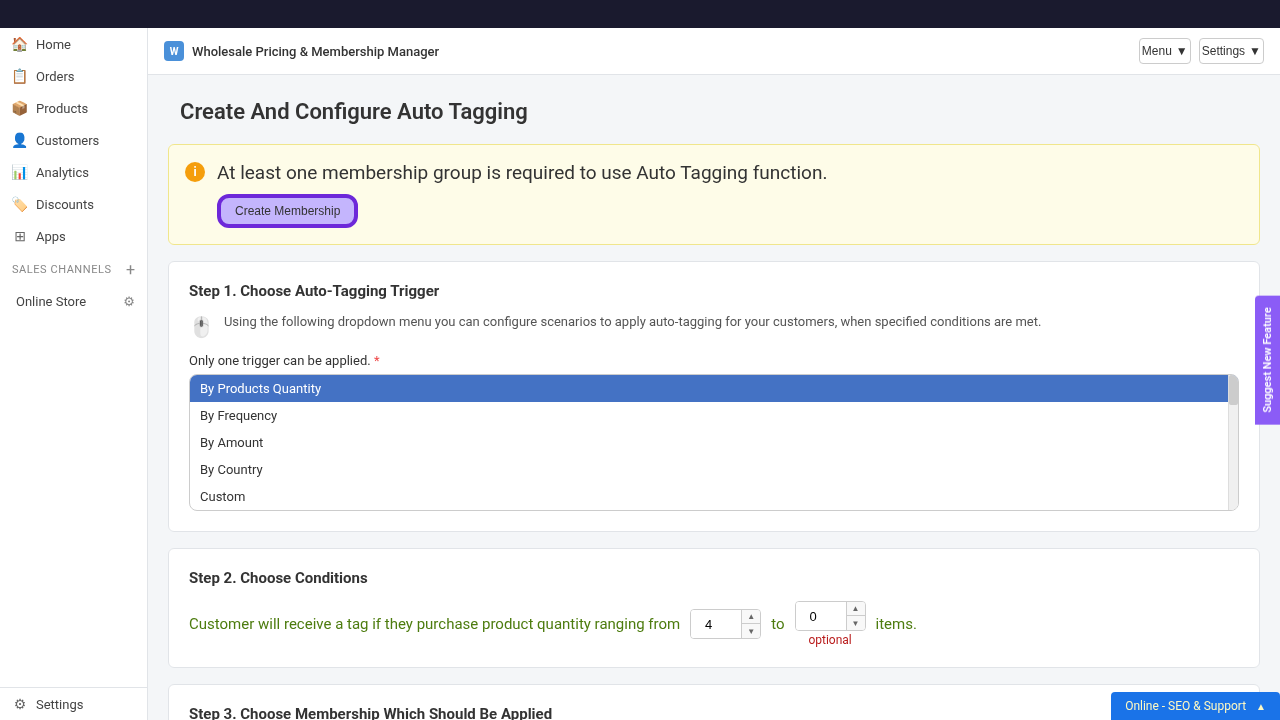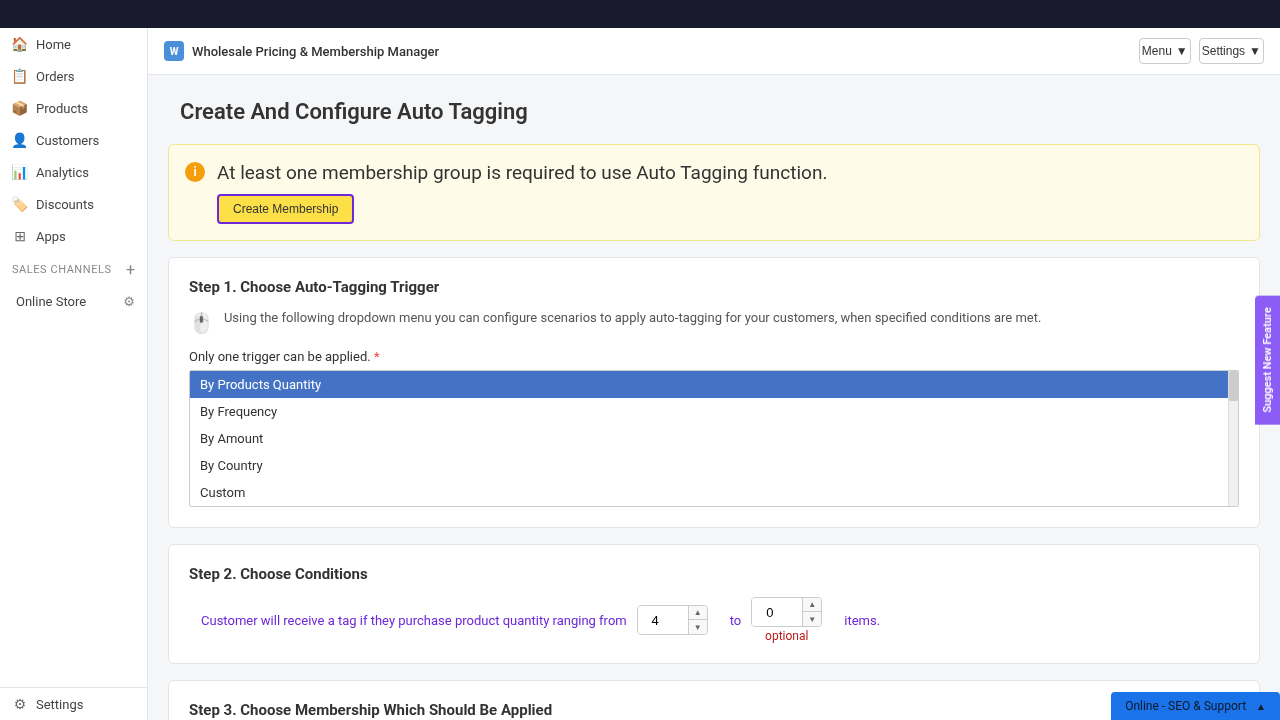--- a/index.html
+++ b/index.html
@@ -184,23 +184,23 @@
     }
 
     .alert-text {
       font-size: 19px;
       color: #333;
       margin-bottom: 10px;
     }
 
     .alert-btn {
       padding: 6px 14px;
-      border: 2px solid #6d28d9;
-      border-radius: 4px;
-      background: #fde047;
+      border: 4px solid #6d28d9;
+      border-radius: 12px;
+      background: #c4b5fd;
       cursor: pointer;
       font-size: 12px;
       color: #333;
     }
 
     
     .step-card {
       background: #fff;
       border: 1px solid #e1e4e8;
       border-radius: 6px;
@@ -235,21 +235,21 @@
       color: #333;
       margin-bottom: 6px;
     }
 
     .trigger-required {
       color: #e44;
     }
 
     .dropdown-list {
       border: 1px solid #ccc;
-      border-radius: 2px;
+      border-radius: 8px;
       overflow: hidden;
       position: relative;
     }
 
     .dropdown-option {
       padding: 6px 10px;
       font-size: 13px;
       color: #333;
       cursor: pointer;
     }
@@ -278,23 +278,22 @@
 
     
     .conditions-row {
       display: flex;
       align-items: center;
       gap: 10px;
       flex-wrap: wrap;
     }
 
     .conditions-label {
-      font-size: 13px;
-      color: #6d28d9;
-      margin-left: 12px;
+      font-size: 15px;
+      color: #4d7c0f;
     }
 
     .number-input-group {
       display: flex;
       align-items: stretch;
       border: 1px solid #ccc;
       border-radius: 4px;
       overflow: hidden;
     }
 
@@ -353,21 +352,21 @@
       cursor: pointer;
       border-radius: 0 0 0 4px;
     }
 
     
     .support-widget {
       position: fixed;
       bottom: 0;
       right: 0;
       background: #1a73e8;
-      color: #0f172a;
+      color: #fef9c3;
       font-size: 12px;
       padding: 7px 14px;
       display: flex;
       align-items: center;
       gap: 10px;
       border-radius: 4px 4px 0 0;
       cursor: pointer;
     }
 
     .support-widget .chevron-up {

